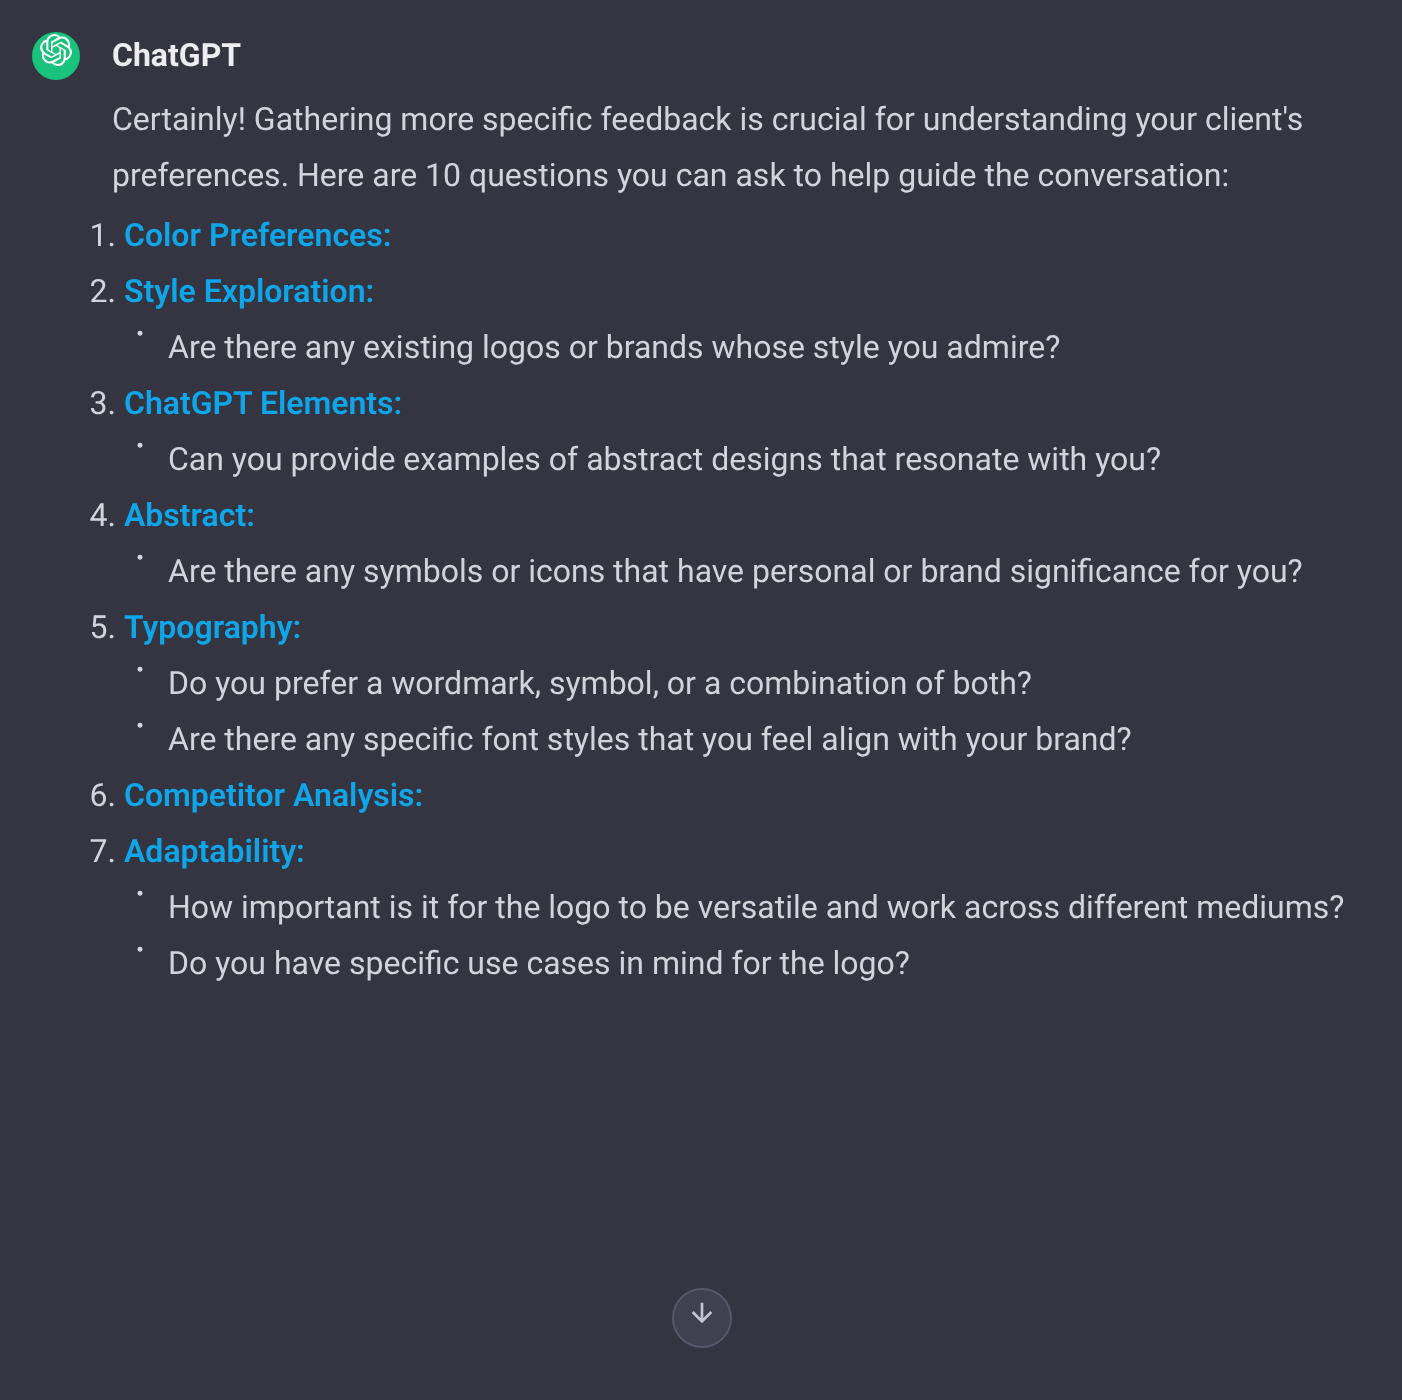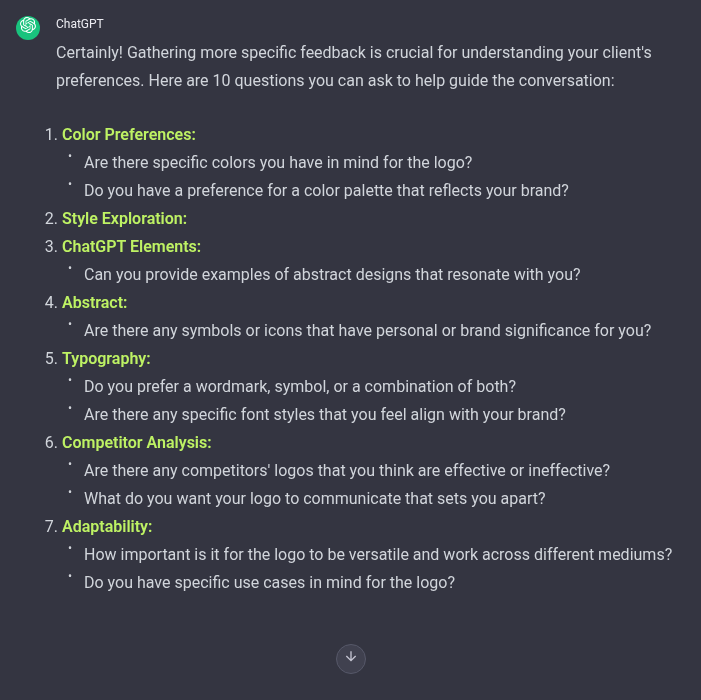--- a/index.html
+++ b/index.html
@@ -37,28 +37,28 @@
     .avatar svg {
       width: 16px;
       height: 16px;
       fill: white;
     }
     .content {
       flex: 1;
       min-width: 0;
     }
     .name {
-      font-weight: 400;
+      font-weight: 700;
       color: #ececf1;
       margin-bottom: 4px;
-      font-size: 12px;
+      font-size: 16px;
     }
     .intro {
       color: #d1d5db;
-      margin-bottom: 26px;
+      margin-bottom: 2px;
     }
     ol.main-list {
       list-style: none;
       counter-reset: item;
       padding-left: 0;
       margin-left: -18px;
     }
     ol.main-list > li {
       counter-increment: item;
       position: relative;
@@ -69,21 +69,21 @@
       content: counter(item) ".";
       position: absolute;
       left: 0;
       top: 0;
       color: #d1d5db;
       width: 20px;
       text-align: right;
     }
     .section-title {
       font-weight: 600;
-      color: #bef264;
+      color: #0ea5e9;
     }
     ul.sub-list {
       list-style: none;
       padding-left: 22px;
       margin-top: 0;
     }
     ul.sub-list > li {
       position: relative;
       padding-left: 0;
       color: #d1d5db;
@@ -129,28 +129,25 @@
           <path d="M22.2819 9.8211a5.9847 5.9847 0 0 0-.5157-4.9108 6.0462 6.0462 0 0 0-6.5098-2.9A6.0651 6.0651 0 0 0 4.9807 4.1818a5.9847 5.9847 0 0 0-3.9977 2.9 6.0462 6.0462 0 0 0 .7427 7.0966 5.98 5.98 0 0 0 .511 4.9107 6.051 6.051 0 0 0 6.5146 2.9001A5.9847 5.9847 0 0 0 13.2599 24a6.0557 6.0557 0 0 0 5.7718-4.2058 5.9894 5.9894 0 0 0 3.9977-2.9001 6.0557 6.0557 0 0 0-.7475-7.0729zm-9.022 12.6081a4.4755 4.4755 0 0 1-2.8764-1.0408l.1419-.0804 4.7783-2.7582a.7948.7948 0 0 0 .3927-.6813v-6.7369l2.02 1.1686a.071.071 0 0 1 .038.052v5.5826a4.504 4.504 0 0 1-4.4945 4.4944zm-9.6607-4.1254a4.4708 4.4708 0 0 1-.5346-3.0137l.142.0852 4.783 2.7582a.7712.7712 0 0 0 .7806 0l5.8428-3.3685v2.3324a.0804.0804 0 0 1-.0332.0615L9.74 19.9502a4.4992 4.4992 0 0 1-6.1408-1.6464zM2.3408 7.8956a4.485 4.485 0 0 1 2.3655-1.9728V11.6a.7664.7664 0 0 0 .3879.6765l5.8144 3.3543-2.0201 1.1685a.0757.0757 0 0 1-.071 0l-4.8303-2.7865A4.504 4.504 0 0 1 2.3408 7.872zm16.5963 3.8558L13.1038 8.364 15.1192 7.2a.0757.0757 0 0 1 .071 0l4.8303 2.7913a4.4944 4.4944 0 0 1-.6765 8.1042v-5.6772a.79.79 0 0 0-.407-.667zm2.0107-3.0231l-.142-.0852-4.7735-2.7818a.7759.7759 0 0 0-.7854 0L9.409 9.2297V6.8974a.0662.0662 0 0 1 .0284-.0615l4.8303-2.7866a4.4992 4.4992 0 0 1 6.6802 4.66zM8.3065 12.863l-2.02-1.1638a.0804.0804 0 0 1-.038-.0567V6.0742a4.4992 4.4992 0 0 1 7.3757-3.4537l-.142.0805L8.704 5.459a.7948.7948 0 0 0-.3927.6813zm1.0976-2.3654l2.602-1.4998 2.6069 1.4998v2.9994l-2.5974 1.4997-2.6067-1.4997Z"></path>
         </svg>
     </span>
   </div>
   <div class="content">
     <div class="name">ChatGPT</div>
     <div class="intro">Certainly! Gathering more specific feedback is crucial for understanding your client's preferences. Here are 10 questions you can ask to help guide the conversation:</div>
     <ol class="main-list">
       <li>
         <span class="section-title">Color Preferences:</span>
-        <ul class="sub-list">
-          <li>Are there specific colors you have in mind for the logo?</li>
-          <li>Do you have a preference for a color palette that reflects your brand?</li>
-        </ul>
       </li>
       <li>
         <span class="section-title">Style Exploration:</span>
         <ul class="sub-list">
+          <li>Are there any existing logos or brands whose style you admire?</li>
         </ul>
       </li>
       <li>
         <span class="section-title">ChatGPT Elements:</span>
         <ul class="sub-list">
           <li>Can you provide examples of abstract designs that resonate with you?</li>
         </ul>
       </li>
       <li>
         <span class="section-title">Abstract:</span>
@@ -160,24 +157,20 @@
       </li>
       <li>
         <span class="section-title">Typography:</span>
         <ul class="sub-list">
           <li>Do you prefer a wordmark, symbol, or a combination of both?</li>
           <li>Are there any specific font styles that you feel align with your brand?</li>
         </ul>
       </li>
       <li>
         <span class="section-title">Competitor Analysis:</span>
-        <ul class="sub-list">
-          <li>Are there any competitors' logos that you think are effective or ineffective?</li>
-          <li>What do you want your logo to communicate that sets you apart?</li>
-        </ul>
       </li>
       <li>
         <span class="section-title">Adaptability:</span>
         <ul class="sub-list">
           <li>How important is it for the logo to be versatile and work across different mediums?</li>
           <li>Do you have specific use cases in mind for the logo?</li>
         </ul>
       </li>
     </ol>
   </div>

